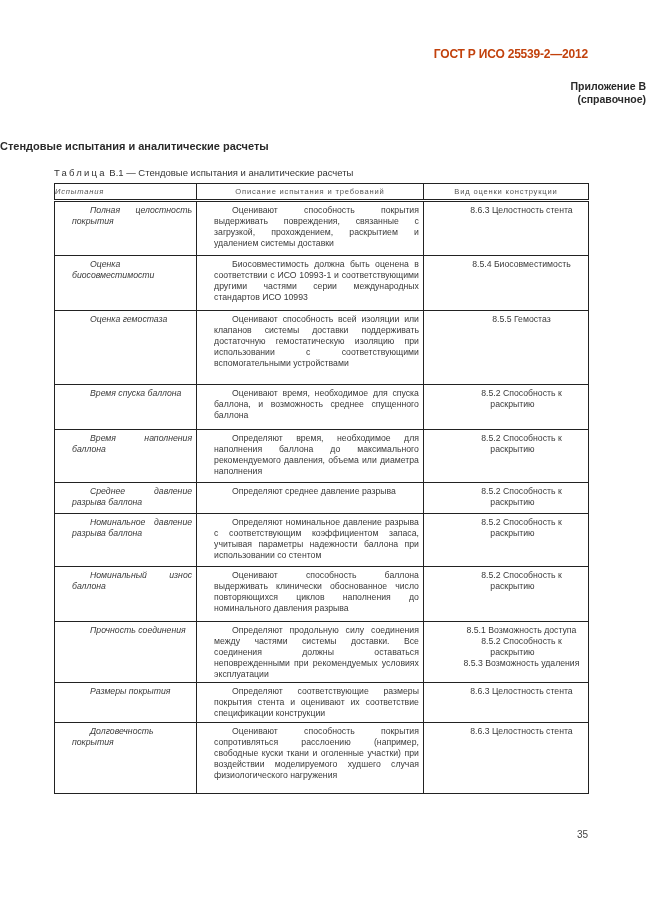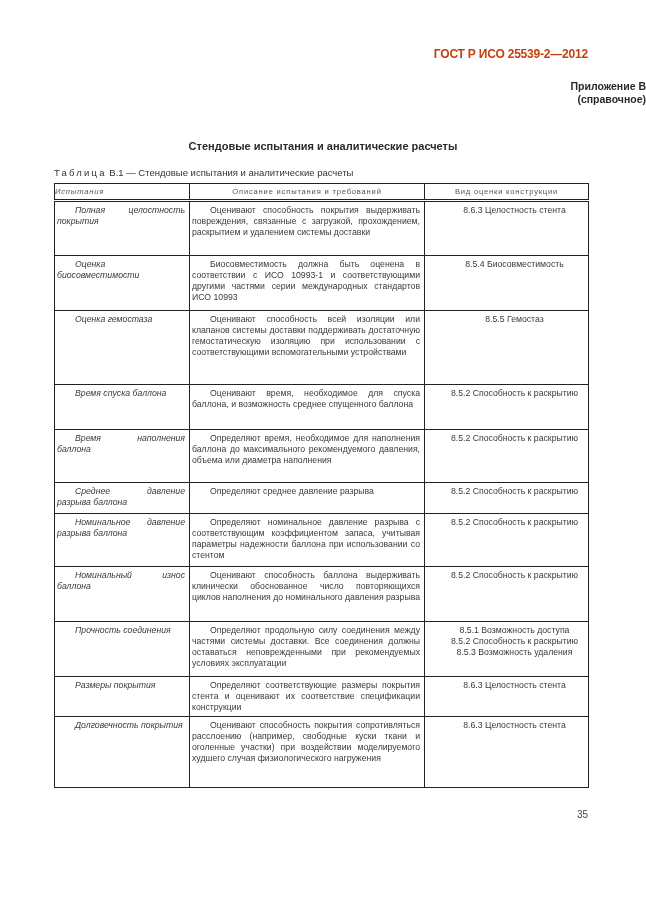--- a/index.html
+++ b/index.html
@@ -1,32 +1,32 @@
 <!DOCTYPE html>
 <html><head>
 <meta charset="utf-8">
 <style>
   html, body { margin: 0; padding: 0; background: #ffffff; }
   body { width: 646px; height: 913px; position: relative; overflow: hidden;
          font-family: "Liberation Sans", sans-serif; color: #333333; }
   .doc-code { position: absolute; top: 47px; right: 58px; font-size: 12px; font-weight: bold; color: #c2410c; letter-spacing: -0.2px; }
   .annex { position: absolute; top: 80px; left: 0; width: 646px; text-align: right; font-size: 10.5px; font-weight: bold; color: #2a2a2a; line-height: 13px; }
-  .section-title { position: absolute; top: 140px; left: 0; width: 646px; text-align: center; font-size: 11px; font-weight: bold; color: #2a2a2a; }
+  .section-title { position: absolute; top: 140px; left: 0; width: 646px; font-size: 11px; font-weight: bold; color: #2a2a2a; }
   .table-caption { position: absolute; top: 167px; left: 54px; font-size: 9.5px; color: #333; }
   .table-caption .spaced { letter-spacing: 2.2px; }
   table.main { position: absolute; top: 183px; left: 54px; width: 535px; border-collapse: collapse; font-size: 8.7px; color: #3a3a3a; }
   table.main th { font-weight: normal; font-size: 7.6px; letter-spacing: 0.8px; color: #555; height: 15px; border: 1px solid #222; border-bottom: 3px double #222; padding: 0; text-align: center; }
-  table.main td { border-left: 1px solid #222; border-right: 1px solid #222; border-top: 1px solid #222; vertical-align: top; padding: 3px 4px 2px 2px; line-height: 11px; margin-left: 36px; }
+  table.main td { border-left: 1px solid #222; border-right: 1px solid #222; border-top: 1px solid #222; vertical-align: top; padding: 3px 4px 2px 17px; line-height: 11px; margin-left: 36px; }
   table.main tr:last-child td { border-bottom: 1px solid #222; }
   .c1 { width: 128px; text-align: justify; text-align-last: left; font-style: italic; }
   .c2 { width: 228px; text-align: justify; }
   .c3 { width: 157px; text-align: center; }
   .indent { text-indent: 18px; }
   .ref-line { display: block; text-indent: 18px; }
-  .page-num { position: absolute; top: 809px; right: 58px; font-size: 10px; color: #444; }
+  .page-num { position: absolute; top: 829px; right: 58px; font-size: 10px; color: #444; }
   i { font-style: italic; }
 </style>
 </head>
 <body>
 
 <div class="doc-code">ГОСТ Р ИСО 25539-2—2012</div>
 
 <div class="annex">
   <div>Приложение В</div>
   <div>(справочное)</div>

